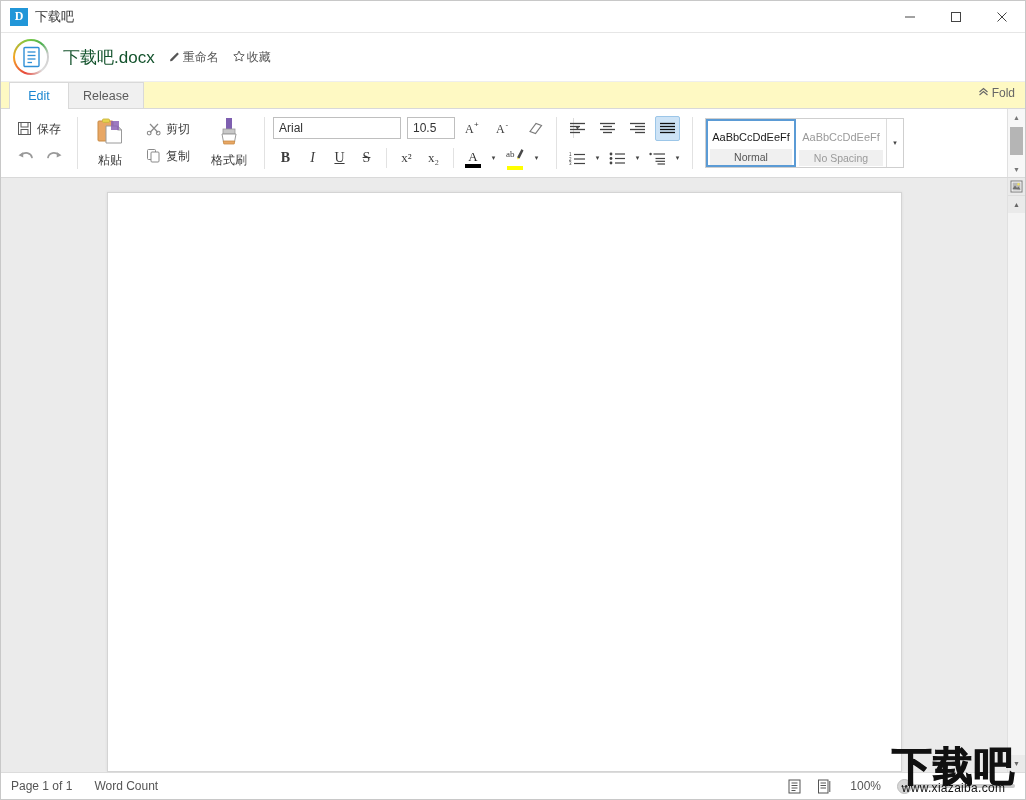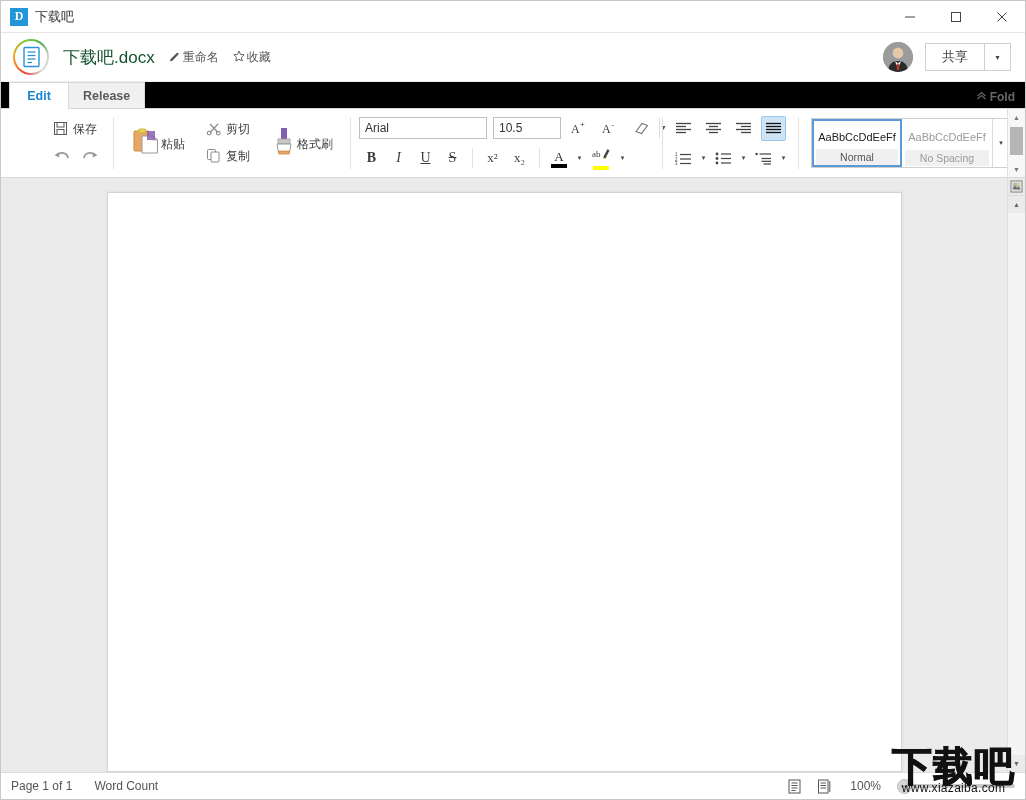--- a/index.html
+++ b/index.html
@@ -81,25 +81,24 @@
   }
   .share-arrow {
     border: 1px solid #cfcfcf; border-left: none; background: #fff;
     width: 26px; display: flex; align-items: center; justify-content: center;
     font-size: 8px; color: #444;
   }
 
   
   .tabstrip {
     height: 27px; min-height: 27px;
-    display: flex; align-items: flex-end;
-    background: #000000;
+    display: flex; 
+    background: #fef9c3;
     border-bottom: 1px solid #d9d9d9;
     padding-left: 8px;
-    font-weight: bold;
   }
   .tab {
     height: 26px; min-width: 60px; padding: 0 14px;
     display: flex; align-items: center; justify-content: center;
     font-size: 12.5px; color: #5b5b5b;
     border: 1px solid #d9d9d9; border-bottom: none;
     background: #f0f0f0; margin-right: -1px;
   }
   .tab.active {
     background: #ffffff; color: #1a86d0;
@@ -112,27 +111,26 @@
     display: flex; align-items: center; gap: 3px;
   }
 
   
   .ribbon {
     height: 69px; min-height: 69px;
     display: flex; align-items: stretch;
     background: #ffffff;
     border-bottom: 1px solid #d9d9d9;
     position: relative;
-    padding-left: 36px;
   }
   .rgroup { display: flex; align-items: center; padding: 0 8px; }
   .vsep { width: 1px; background: #e2e2e2; margin: 8px 0; }
 
   .big-btn {
-    display: flex; align-items: center; justify-content: flex-end;
+    display: flex; flex-direction: column; align-items: center; justify-content: flex-end;
     padding: 3px 8px; min-width: 44px; font-size: 12px; color: #3c3c3c;
     border: 1px solid transparent; border-radius: 2px;
   }
   .big-btn .lbl { margin-top: 2px; }
 
   .stack { display: flex; flex-direction: column; justify-content: center; gap: 2px; }
   .row-btn {
     display: flex; align-items: center; gap: 5px;
     padding: 2px 7px; font-size: 12px; color: #3c3c3c;
     border: 1px solid transparent; border-radius: 2px; height: 25px;
@@ -337,35 +335,20 @@
       </span>
       <span>重命名</span>
     </div>
     <div class="doc-act">
       <span>
         <svg width="12" height="12" viewBox="0 0 12 12">
             <path d="M6 1 L7.5 4.4 L11.2 4.8 L8.5 7.3 L9.2 11 L6 9.2 L2.8 11 L3.5 7.3 L0.8 4.8 L4.5 4.4 Z" fill="none" stroke="#555" stroke-width="0.9"></path>
           </svg>
       </span>
       <span>收藏</span>
-    </div>
-    <div class="head-right">
-      <div class="avatar">
-        <svg width="30" height="30" viewBox="0 0 30 30">
-          <circle cx="15" cy="15" r="15" fill="#9b9b9b"></circle>
-          <circle cx="15" cy="11" r="5.4" fill="#e3c9a8"></circle>
-          <path d="M5 30 C5 22 10 19 15 19 C20 19 25 22 25 30 Z" fill="#2b2b2b"></path>
-          <path d="M12 19.5 L15 26 L18 19.5 L15 21 Z" fill="#ffffff"></path>
-          <path d="M14.2 21.5 L15.8 21.5 L16.4 27 L15 28.5 L13.6 27 Z" fill="#c0392b"></path>
-        </svg>
-      </div>
-      <div class="share-group">
-        <div class="share-btn">共享</div>
-        <div class="share-arrow">▾</div>
-      </div>
     </div>
   </div>
 
   <div class="tabstrip">
     <div class="tab active">Edit</div>
     <div class="tab">Release</div>
     <div class="fold">
       <span>
         <svg width="11" height="11" viewBox="0 0 11 11">
           <polyline points="1.5,6 5.5,2.5 9.5,6" fill="none" stroke="#666" stroke-width="1.1"></polyline>
@@ -459,21 +442,21 @@
 
     <div class="vsep"></div>
 
     <div class="rgroup">
       <div class="stack" style="gap:5px;">
         <div style="display:flex;align-items:center;gap:6px;">
           <div class="combo" style="width:128px;">
             <input readonly="" value="Arial" style="">
             <div class="cb-arrow">▼</div>
           </div>
-          <div class="combo" style="width:68px;">
+          <div class="combo" style="width:48px;">
             <input readonly="" value="10.5" style="">
             <div class="cb-arrow">▼</div>
           </div>
           <div class="icon-btn">
             <svg width="17" height="16" viewBox="0 0 17 16">
               <text x="0" y="13" font-family="Liberation Serif, serif" font-size="12" fill="#3c3c3c">A</text>
               <text x="9" y="7" font-family="Liberation Sans, sans-serif" font-size="8" fill="#3c3c3c">+</text>
             </svg>
           </div>
           <div class="icon-btn">

